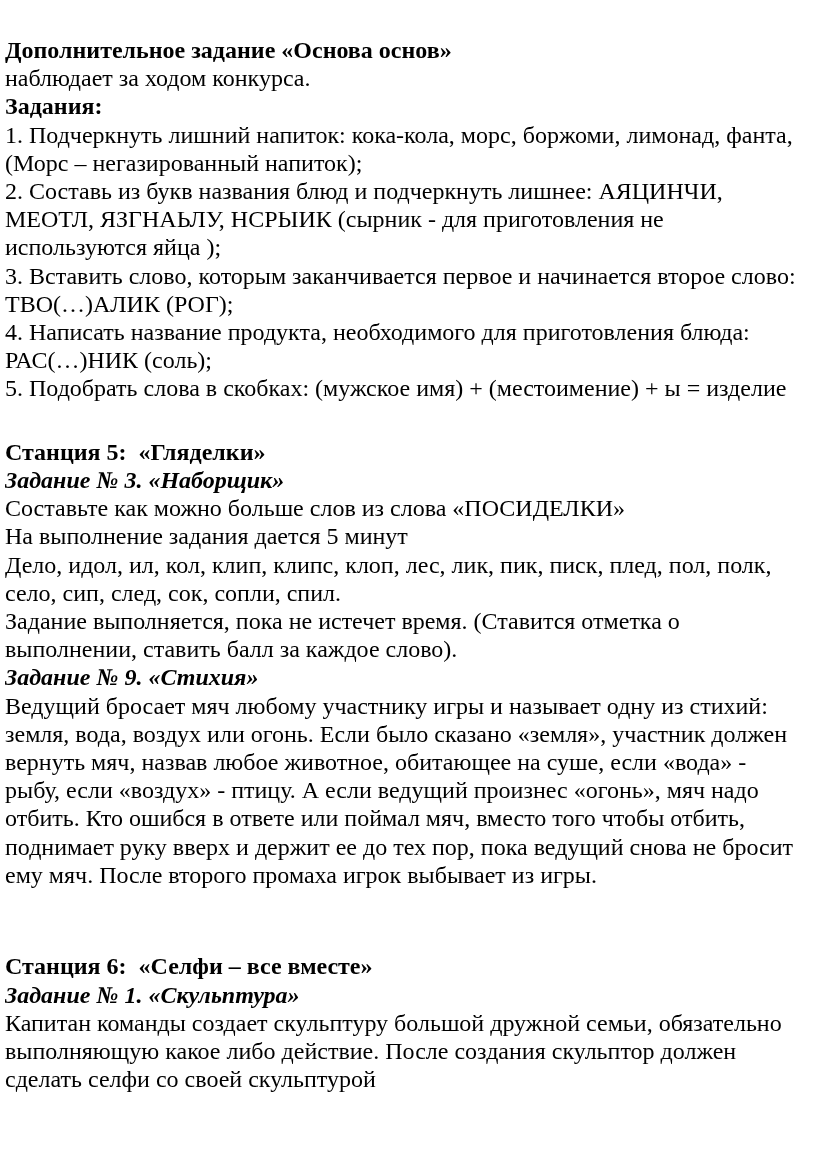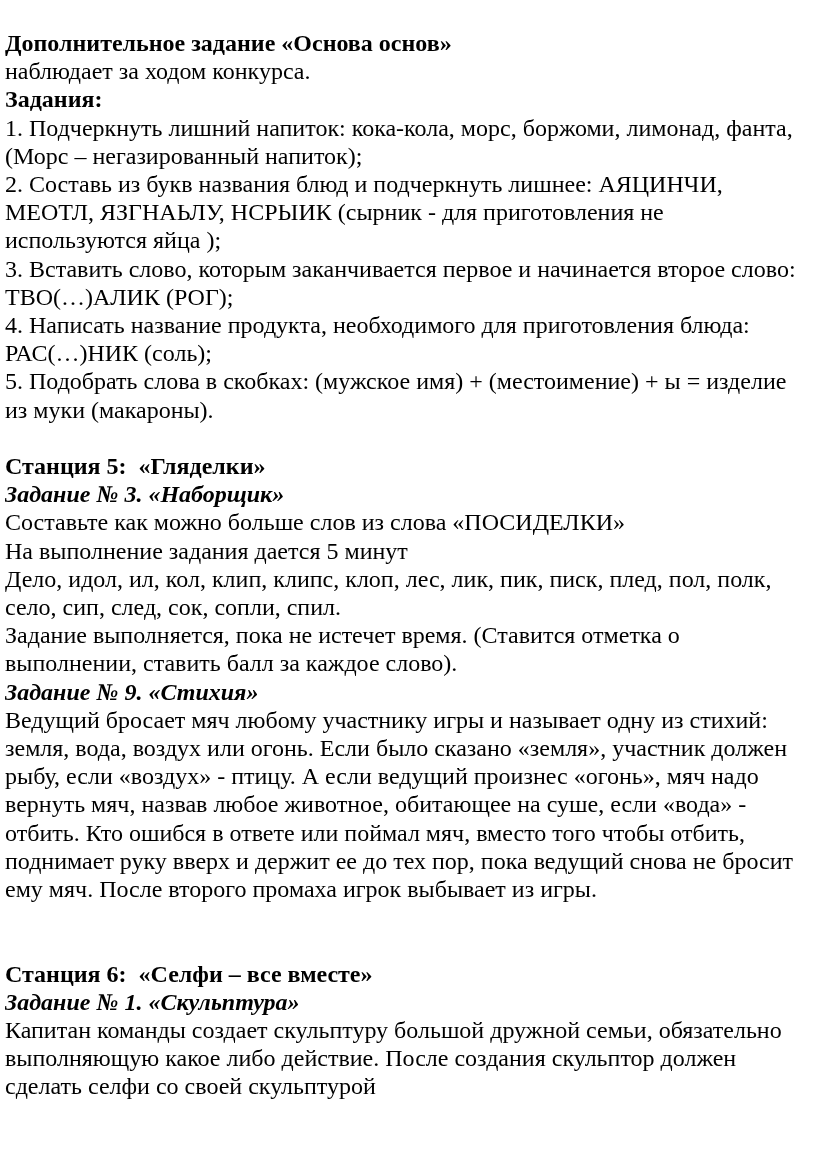--- a/index.html
+++ b/index.html
@@ -16,21 +16,21 @@
     box-sizing: border-box;
     width: 816px;
     height: 1153px;
     padding: 29px 2px 0 5px;
     font-family: "Liberation Serif", "DejaVu Serif", serif;
     font-size: 24px;
     line-height: 28.2px;
     color: #000000;
     overflow: hidden;
   }
-  .section { display: block; }
+  .section { display: block; margin-top: 7px; }
   .line {
     white-space: pre;
     min-height: 28.2px;
     overflow: hidden;
   }
   .line.regular { font-weight: normal; font-style: normal; }
   .line.bold { font-weight: bold; font-style: normal; }
   .line.italic { font-weight: normal; }
   .line.bold-italic { font-weight: bold; font-style: italic; }
   .line.blank { }
@@ -46,37 +46,36 @@
       <div class="line regular">1. Подчеркнуть лишний напиток: кока-кола, морс, боржоми, лимонад, фанта,</div>
       <div class="line regular">(Морс – негазированный напиток);</div>
       <div class="line regular">2. Составь из букв названия блюд и подчеркнуть лишнее: АЯЦИНЧИ,</div>
       <div class="line regular">МЕОТЛ, ЯЗГНАЬЛУ, НСРЫИК (сырник - для приготовления не</div>
       <div class="line regular">используются яйца );</div>
       <div class="line regular">3. Вставить слово, которым заканчивается первое и начинается второе слово:</div>
       <div class="line regular">ТВО(…)АЛИК (РОГ);</div>
       <div class="line regular">4. Написать название продукта, необходимого для приготовления блюда:</div>
       <div class="line regular">РАС(…)НИК (соль);</div>
       <div class="line regular">5. Подобрать слова в скобках: (мужское имя) + (местоимение) + ы = изделие</div>
-      <div class="line regular">из муки (макароны).</div>
       <div class="line blank"></div>
     </div>
     <div class="section">
       <div class="line bold">Станция 5:  «Гляделки»</div>
       <div class="line bold-italic">Задание № 3. «Наборщик»</div>
       <div class="line regular">Составьте как можно больше слов из слова «ПОСИДЕЛКИ»</div>
       <div class="line italic">На выполнение задания дается 5 минут</div>
       <div class="line regular">Дело, идол, ил, кол, клип, клипс, клоп, лес, лик, пик, писк, плед, пол, полк,</div>
       <div class="line regular">село, сип, след, сок, сопли, спил.</div>
       <div class="line regular">Задание выполняется, пока не истечет время. (Ставится отметка о</div>
       <div class="line regular">выполнении, ставить балл за каждое слово).</div>
       <div class="line bold-italic">Задание № 9. «Стихия»</div>
       <div class="line regular">Ведущий бросает мяч любому участнику игры и называет одну из стихий:</div>
       <div class="line regular">земля, вода, воздух или огонь. Если было сказано «земля», участник должен</div>
+      <div class="line regular">вернуть мяч, назвав любое животное, обитающее на суше, если «вода» -</div>
       <div class="line regular">рыбу, если «воздух» - птицу. А если ведущий произнес «огонь», мяч надо</div>
-      <div class="line regular">вернуть мяч, назвав любое животное, обитающее на суше, если «вода» -</div>
       <div class="line regular">отбить. Кто ошибся в ответе или поймал мяч, вместо того чтобы отбить,</div>
       <div class="line regular">поднимает руку вверх и держит ее до тех пор, пока ведущий снова не бросит</div>
       <div class="line regular">ему мяч. После второго промаха игрок выбывает из игры.</div>
       <div class="line blank"></div>
       <div class="line blank"></div>
     </div>
     <div class="section">
       <div class="line bold">Станция 6:  «Селфи – все вместе»</div>
       <div class="line bold-italic">Задание № 1. «Скульптура»</div>
       <div class="line regular">Капитан команды создает скульптуру большой дружной семьи, обязательно</div>

